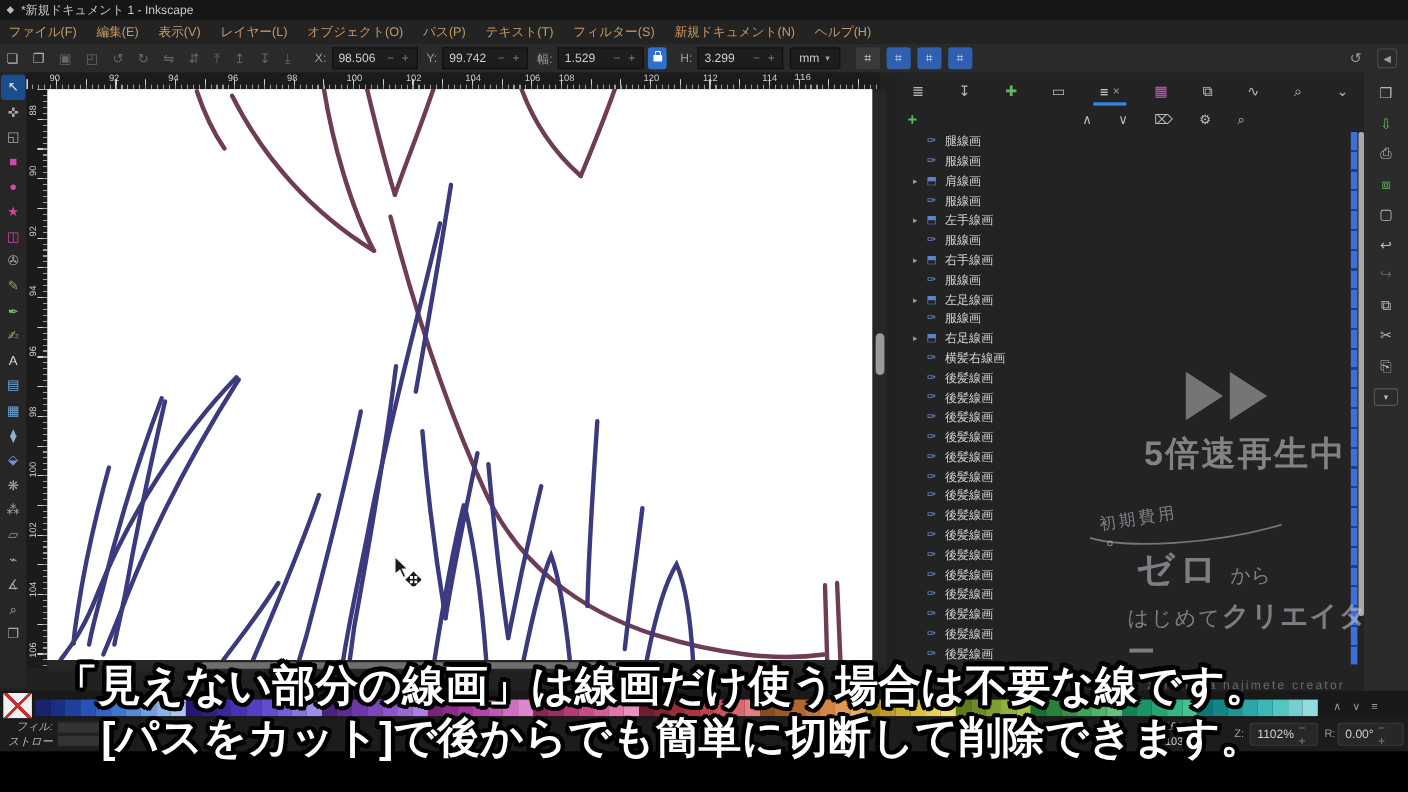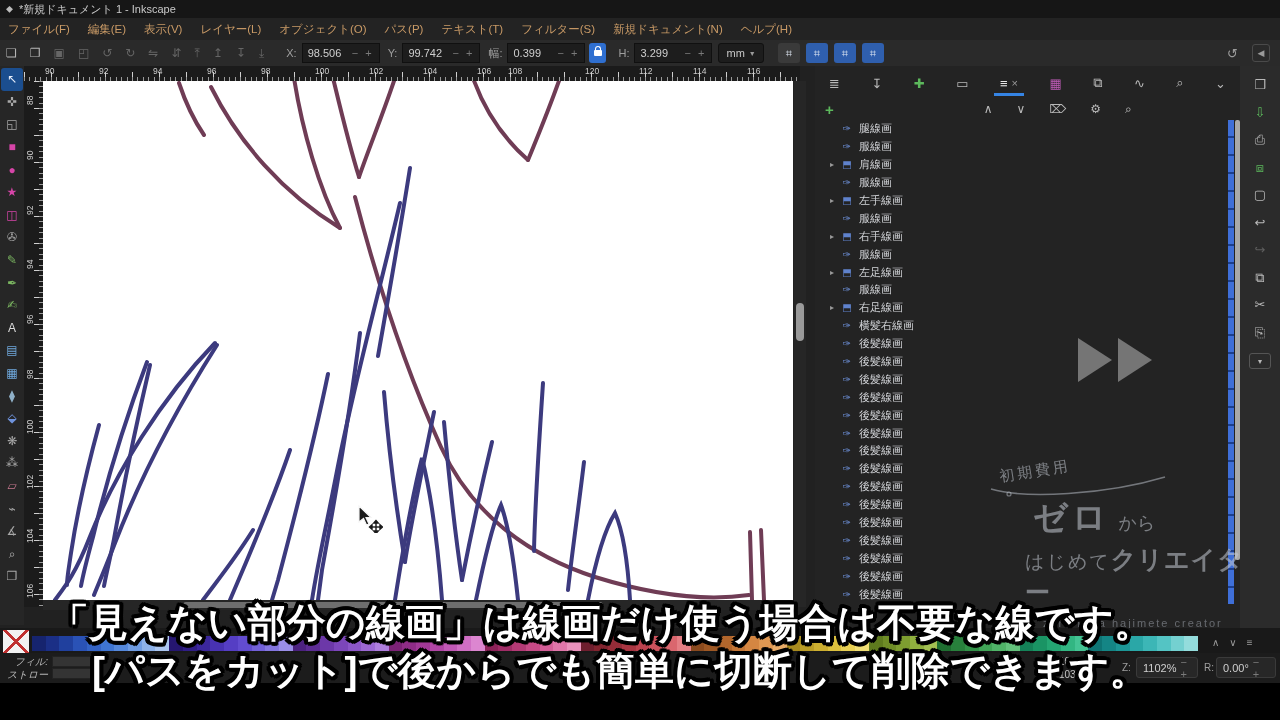--- a/index.html
+++ b/index.html
@@ -190,21 +190,21 @@
       <span class="val">98.506</span>
         <span class="steppers">− +</span>
     </div>
     <span class="fld-label">Y:</span>
     <div class="num-field">
       <span class="val">99.742</span>
         <span class="steppers">− +</span>
     </div>
     <span class="fld-label">幅:</span>
     <div class="num-field">
-      <span class="val">0.399</span>
+      <span class="val">1.529</span>
         <span class="steppers">− +</span>
     </div>
     <div class="lock-btn">
         <span class="lock-body"></span>
       </div>
     <span class="fld-label">H:</span>
     <div class="num-field">
       <span class="val">3.299</span>
         <span class="steppers">− +</span>
     </div>
@@ -260,21 +260,21 @@
       <span style="left: 183px;">96</span>
       <span style="left: 237px;">98</span>
       <span style="left: 291px;">100</span>
       <span style="left: 345px;">102</span>
       <span style="left: 399px;">104</span>
       <span style="left: 453px;">106</span>
       <span style="left: 484px;">108</span>
       <span style="left: 561px;">120</span>
       <span style="left: 615px;">112</span>
       <span style="left: 669px;">114</span>
-      <span style="left: 723px;">116</span>
+      <span style="left: 698px; font-family: Liberation Mono, monospace;">116</span>
     </div>
   <div class="vruler">
       <span style="top: 24px;">88</span>
       <span style="top: 78.8px;">90</span>
       <span style="top: 133.6px;">92</span>
       <span style="top: 188.4px;">94</span>
       <span style="top: 243.2px;">96</span>
       <span style="top: 298px;">98</span>
       <span style="top: 352.8px;">100</span>
       <span style="top: 407.6px;">102</span>
@@ -538,20 +538,21 @@
       <span class="cmd-ic">⧉</span>
       <span class="cmd-ic">✂</span>
       <span class="cmd-ic">⎘</span>
       <span class="cmd-more">▾</span>
     </div>
 
   <div class="ff">
       <i></i>
       <i></i>
     </div>
+  <div class="speed">5倍速再生中</div>
 
   <div class="logo">
     <span class="hand">初期費用</span>
     <svg width="220" height="22" viewBox="0 0 220 22">
       <path d="M6,14 C40,24 120,20 180,2" fill="none" stroke="rgba(196,202,212,.5)" stroke-width="1.6"></path>
       <circle cx="24" cy="19" r="2" fill="none" stroke="rgba(196,202,212,.5)" stroke-width="1.2"></circle>
     </svg>
     <div class="l2"><span class="zero">ゼロ</span><span class="kara">から</span></div>
     <div class="l3"><span class="haji">はじめて</span><span class="crea">クリエイター</span></div>
     <div class="en">zero kara hajimete creator</div>

